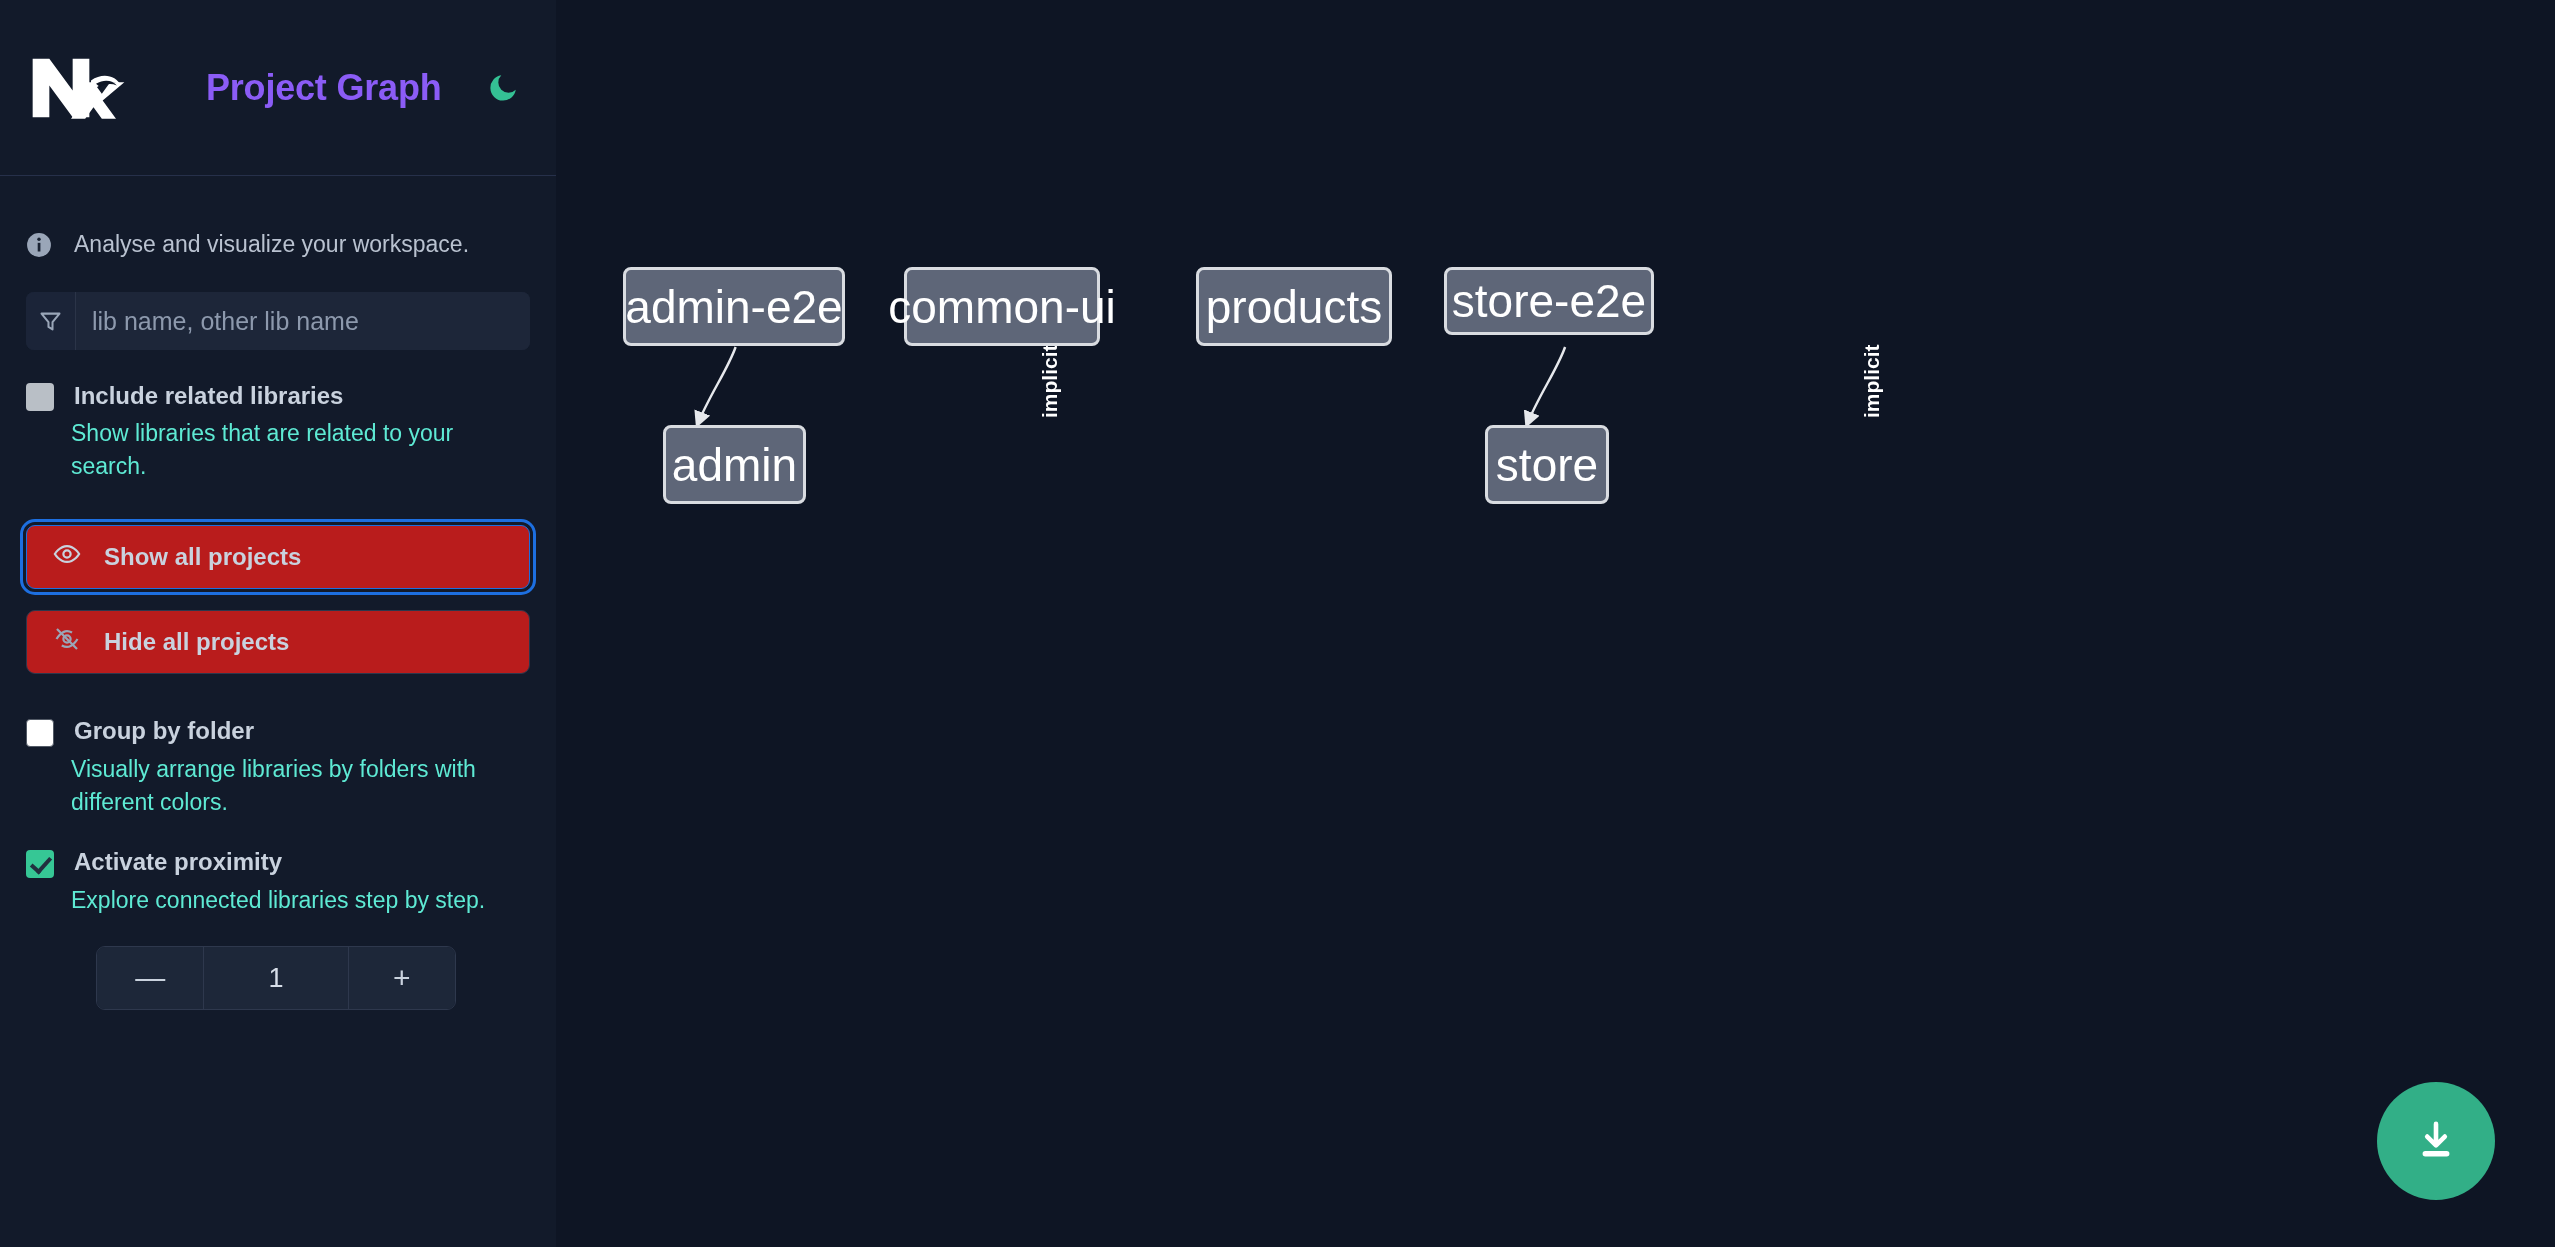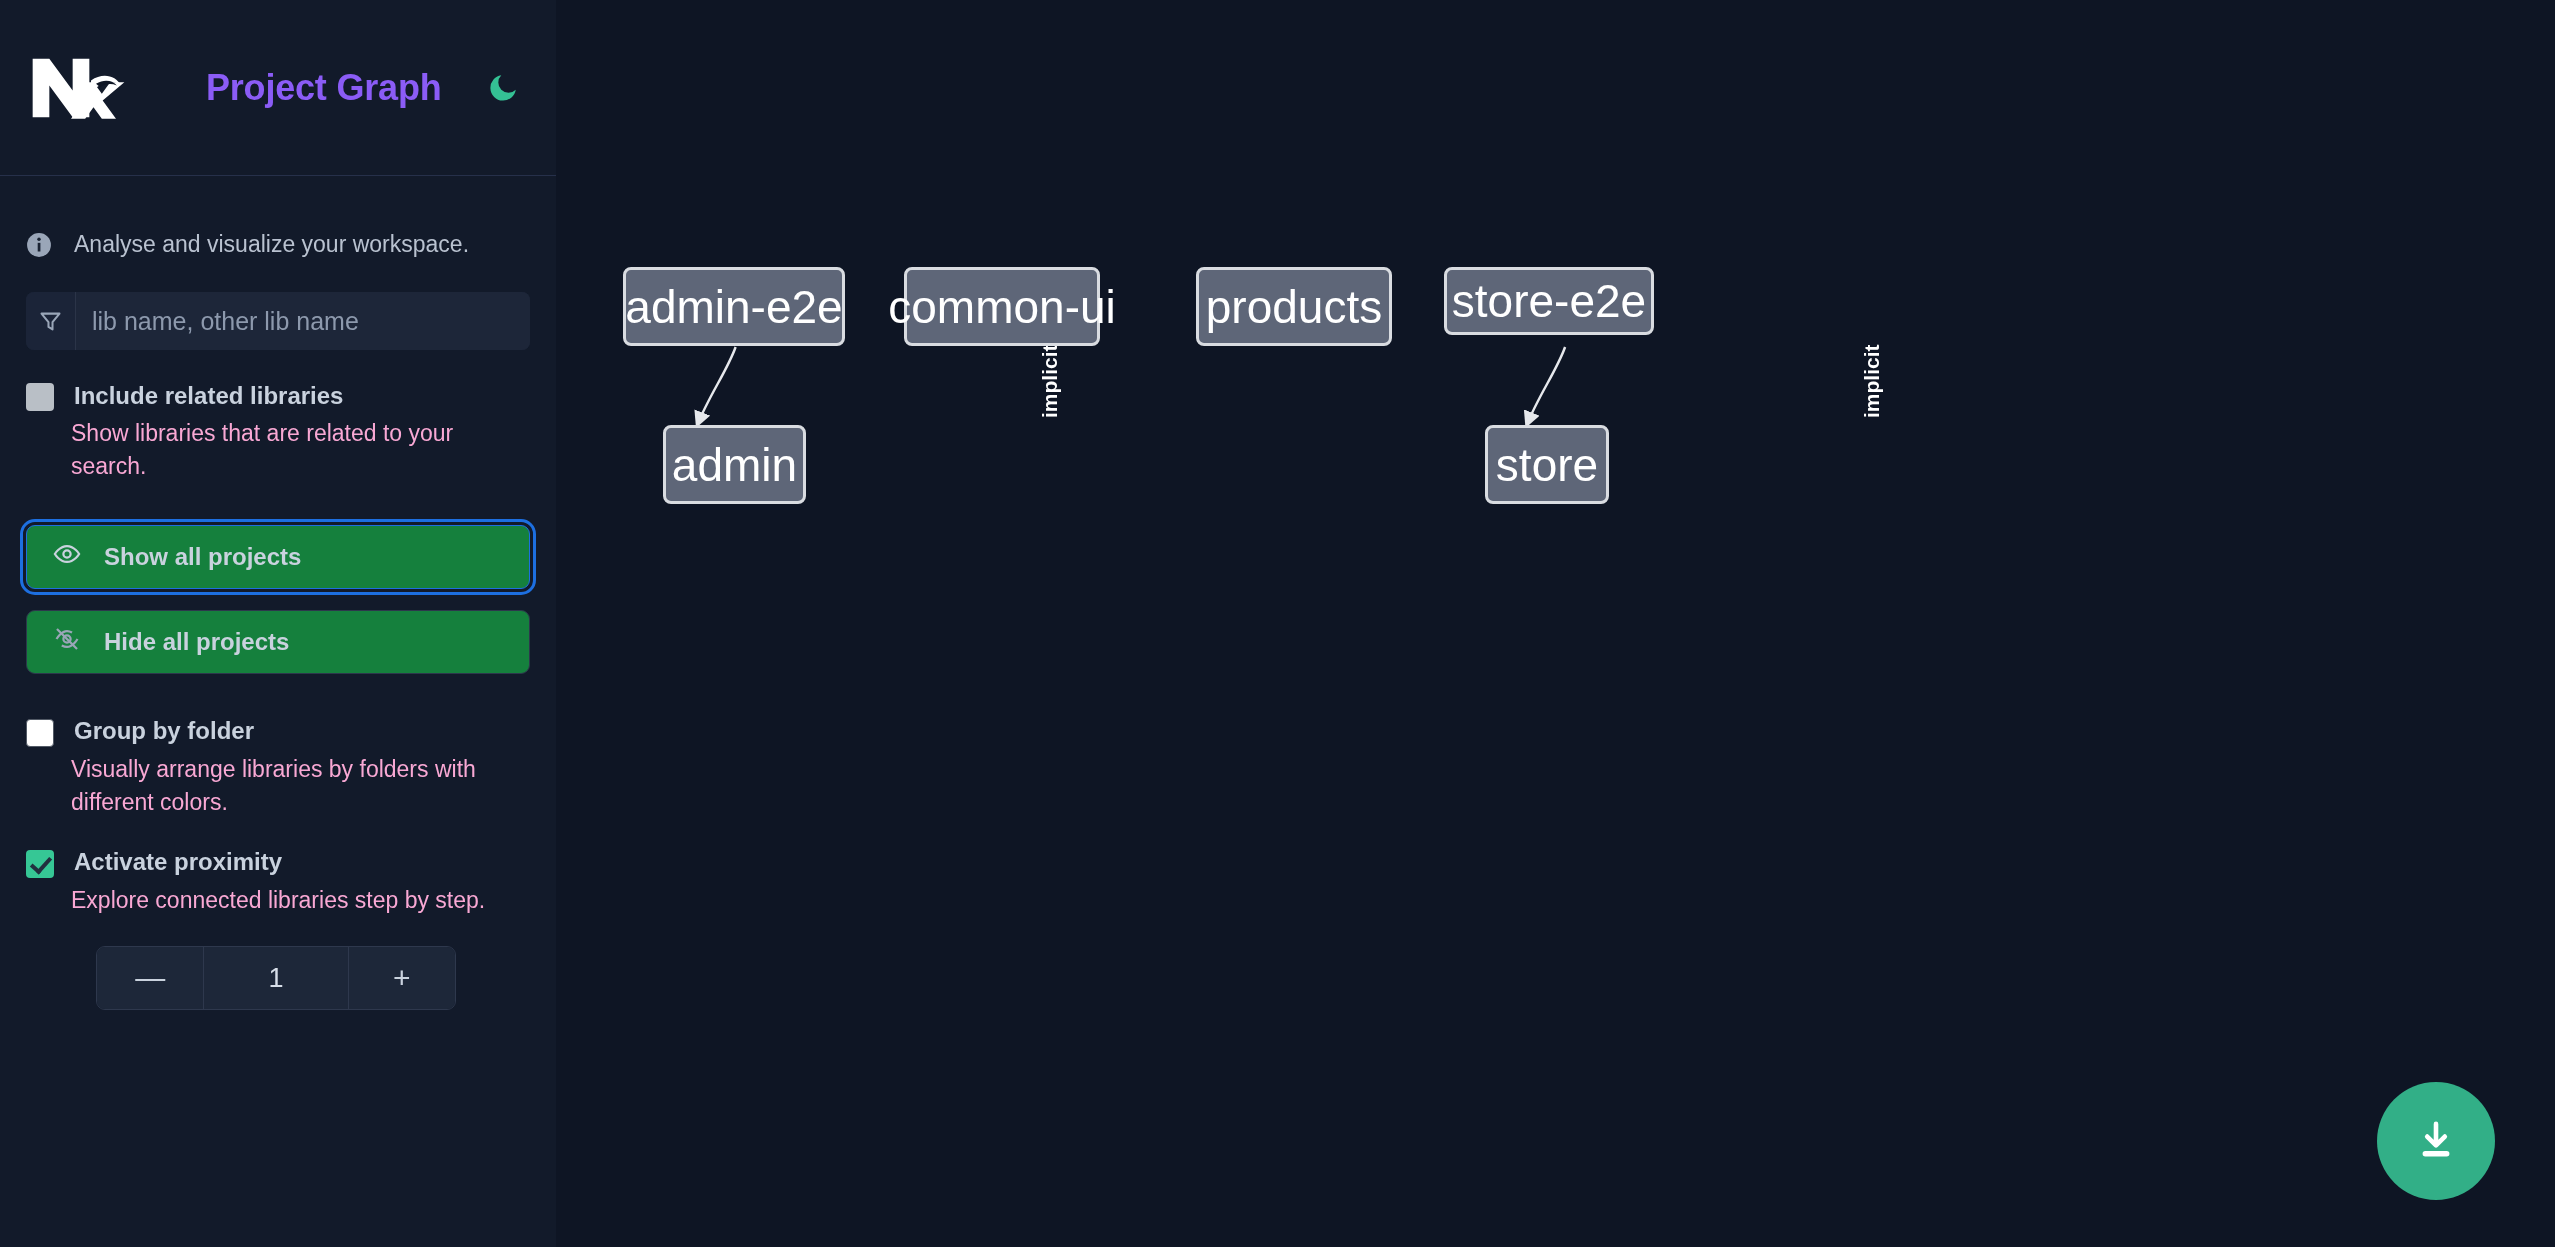--- a/index.html
+++ b/index.html
@@ -81,27 +81,27 @@
   .cbx.green { background: #36c795; }
   .cbx.green::after {
     content: ""; position: absolute;
     left: 9px; top: 3px; width: 8px; height: 16px;
     border: solid #22303f; border-width: 0 4px 4px 0;
     transform: rotate(42deg);
   }
   .option-label { font-size: 24px; font-weight: 700; color: #c9d2de; line-height: 1.25; }
   .option-desc {
     margin-top: 6px; margin-left: 45px;
-    font-size: 23px; color: #f9a8d4; line-height: 1.43; max-width: 440px;
+    font-size: 23px; color: #5eead4; line-height: 1.43; max-width: 440px;
   }
 
   .btn {
     display: flex; align-items: center; gap: 23px;
     height: 64px; border-radius: 9px;
-    background: #15803d;
+    background: #b91c1c;
     border: 1px solid #2d374c;
     padding-left: 26px;
     color: #c9d2de; font-size: 24px; font-weight: 700;
     cursor: pointer; width: 100%;
   }
   .btn.focused {
     outline: 3px solid #1d6fe0;
     outline-offset: 3px;
     border-color: #1d6fe0;
   }

